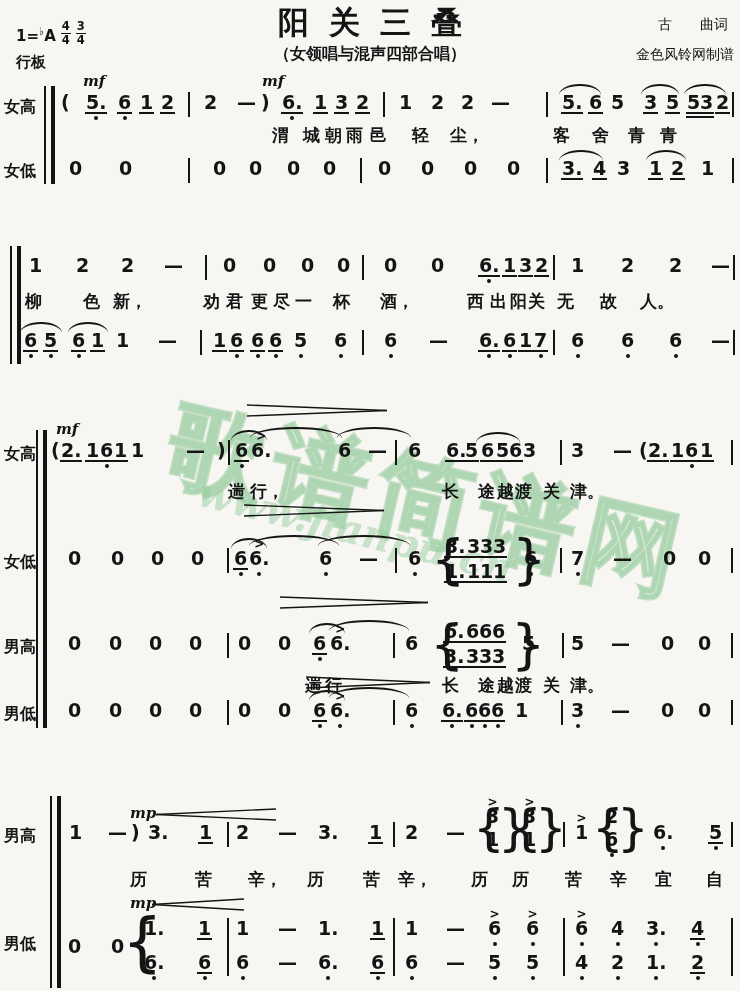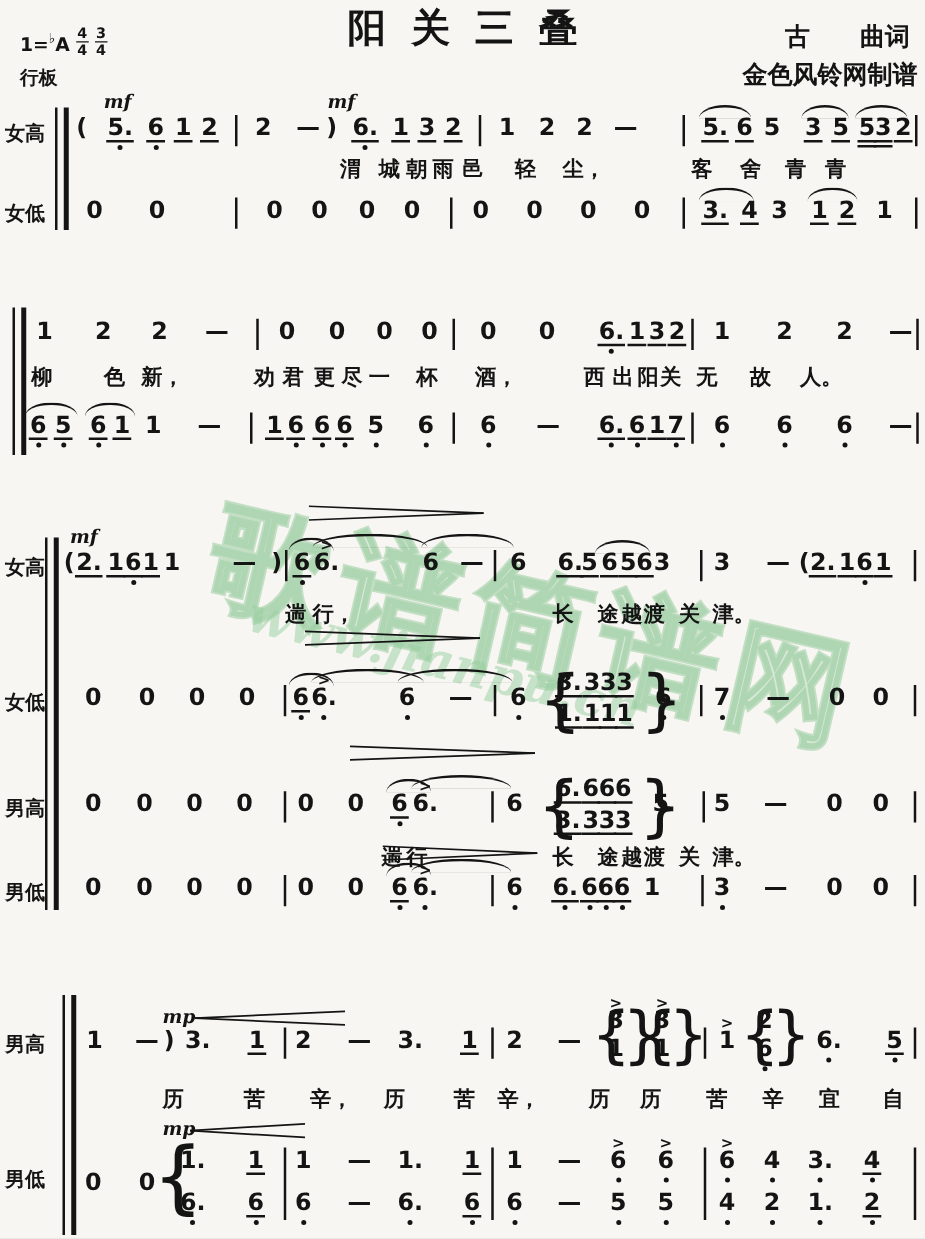--- a/index.html
+++ b/index.html
@@ -9,21 +9,21 @@
   .meta-left{position:absolute;left:16px;top:20px;font-weight:700;font-size:15px;z-index:2}
   .keyline sup{font-size:11px;vertical-align:6px}
   .frac{display:inline-block;vertical-align:-3px;text-align:center;font-size:11.5px;line-height:1.1;margin-left:5px;font-weight:700}
   .frac .n{display:block;border-bottom:1.5px solid #141414;padding:0 1px}
   .frac .d{display:block}
   .tempo{margin-top:7px;font-family:"Liberation Serif",serif;font-size:15px;font-weight:700}
   .title{position:absolute;top:2px;left:0;right:0;text-align:center;font-family:"Liberation Serif",serif;
          font-weight:700;font-size:31px;letter-spacing:20px;text-indent:20px;z-index:2}
   .subtitle{position:absolute;top:44px;left:0;right:0;text-align:center;font-family:"Liberation Serif",serif;
          font-weight:700;font-size:16px;z-index:2}
-  .credit{position:absolute;font-family:"Liberation Serif",serif;font-weight:700;font-size:20px;z-index:2}
+  .credit{position:absolute;font-family:"Liberation Serif",serif;font-weight:400;font-size:14px;z-index:2}
   .c1{top:16px;right:12px}
   .c2{top:46px;right:6px}
   
   #stage{position:absolute;left:0;top:0;width:740px;height:991px;z-index:1}
   .tok{position:absolute;font-weight:700;font-size:19px;line-height:20px;white-space:nowrap}
   .tok .m{display:inline-block;padding:0 1px;line-height:20px}
   .tok.u .m{border-bottom:2px solid #141414}
   .tok.w .m{border-bottom:6px double #141414}
   .lo{position:absolute;top:24px;left:50%;transform:translateX(-50%);width:4px;height:4px;border-radius:50%;background:#141414}
   .ac{position:absolute;top:-14px;left:50%;transform:translateX(-50%);font-size:12px;font-weight:700}
@@ -54,20 +54,21 @@
 <body>
 
 <div id="page">
 
   <div class="meta-left">
     <div class="keyline"><span>1=</span><sup>♭</sup><span>A</span><span class="frac"><span class="n">4</span><span class="d">4</span></span><span class="frac"><span class="n">3</span><span class="d">4</span></span></div>
     <div class="tempo">行板</div>
   </div>
 
   <div class="title">阳关三叠</div>
+  <div class="subtitle">（女领唱与混声四部合唱）</div>
   <div class="credit c1">古　　曲词</div>
   <div class="credit c2">金色风铃网制谱</div>
 
   <div class="wm-mid-name">歌谱简谱网</div>
   <div class="wm-mid-site">www.jianpu.cn</div>
 
   <div id="stage">
       <div class="tok" style="left: 60px; top: 92px;"><span class="m">(</span></div>
       <div class="tok u" style="left: 85px; top: 92px;"><span class="m">5.</span><span class="lo"></span></div>
       <div class="tok u" style="left: 117px; top: 92px;"><span class="m">6</span><span class="lo"></span></div>

